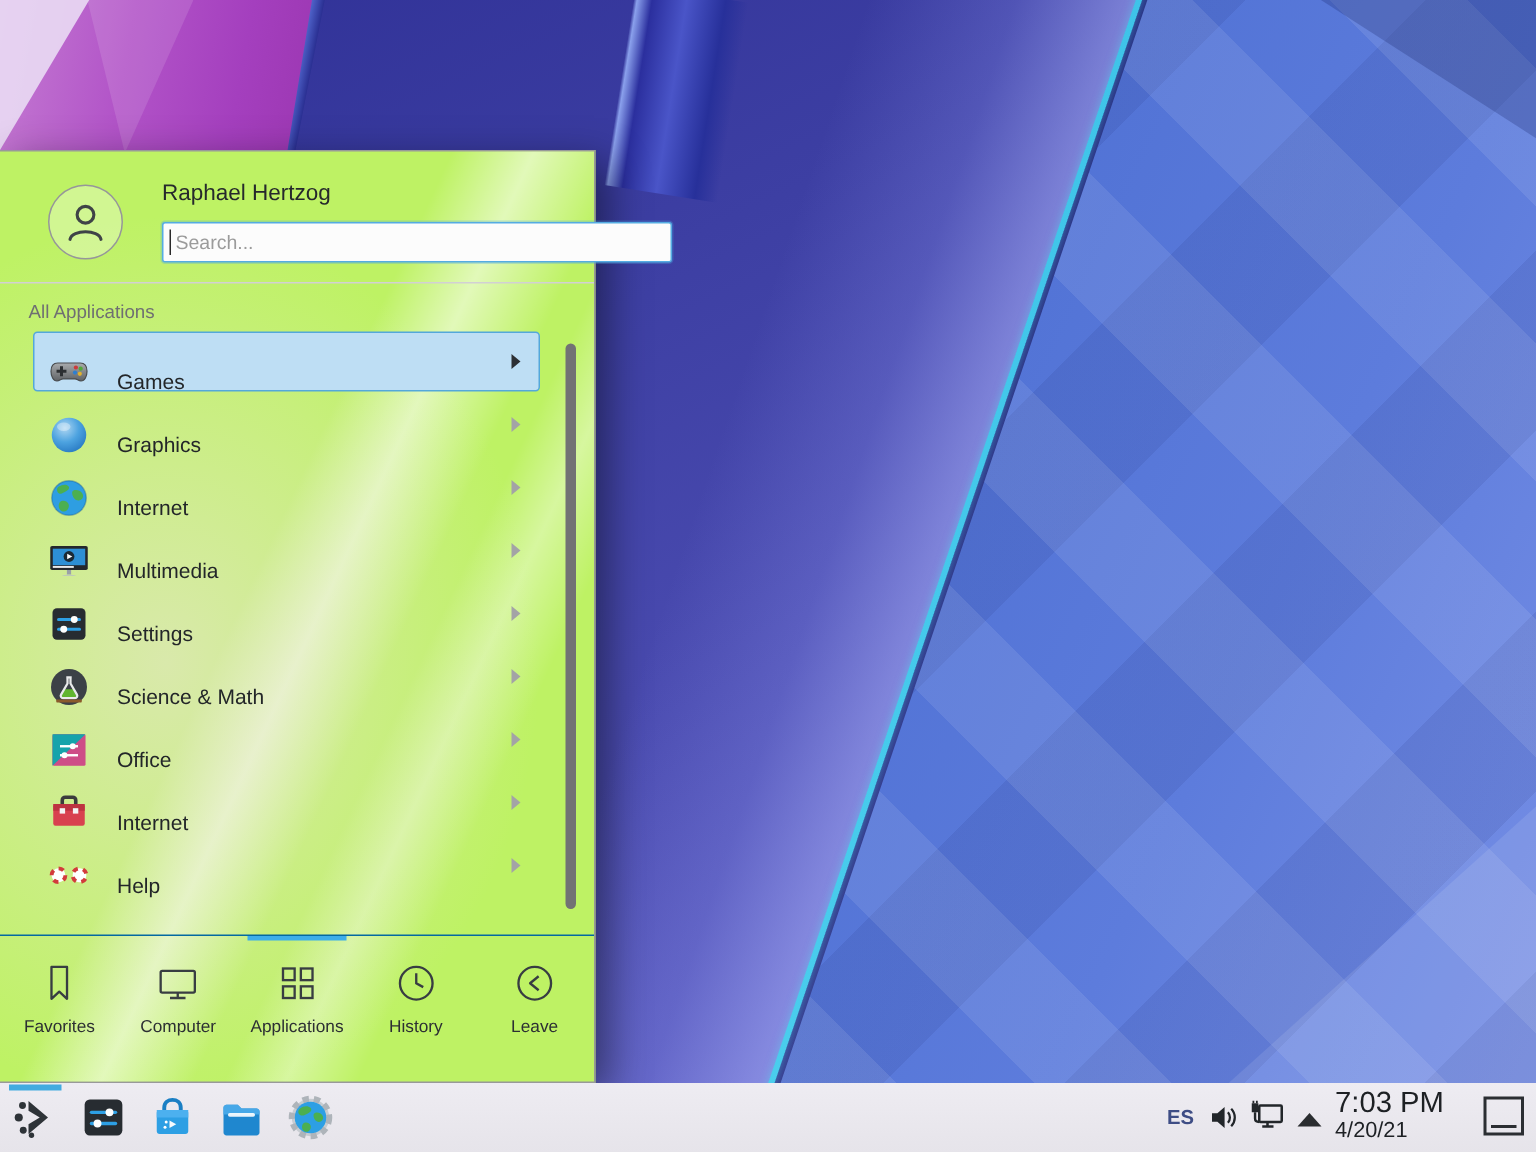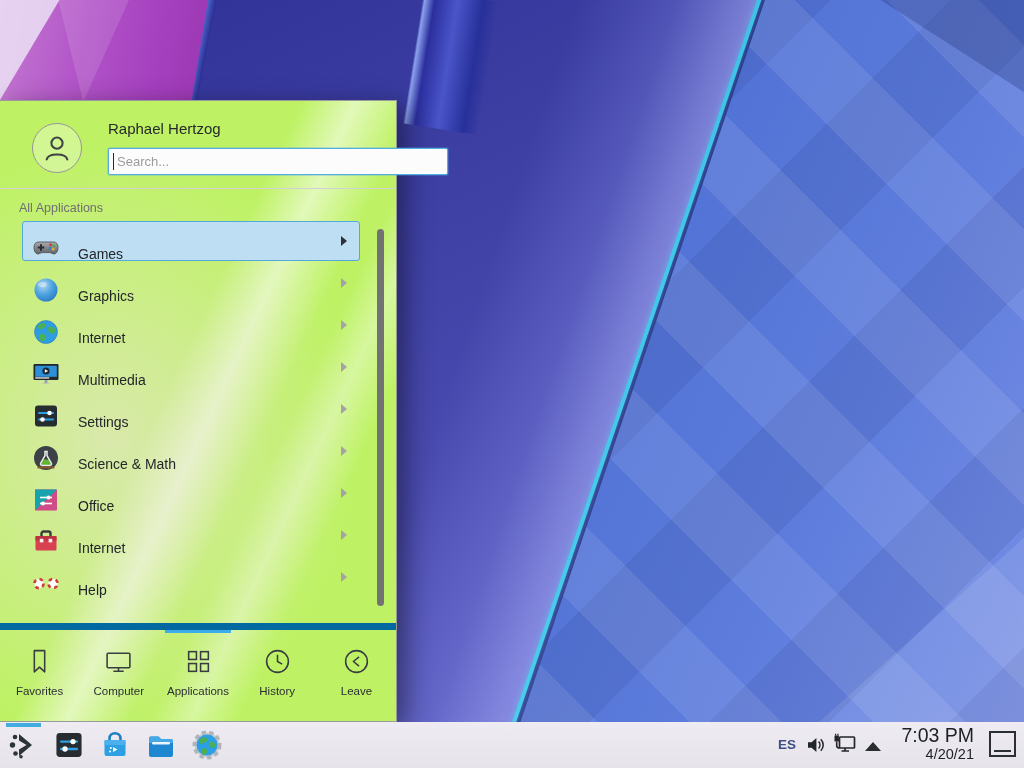--- a/index.html
+++ b/index.html
@@ -76,39 +76,39 @@
   .cat-icon{position:relative;width:28px;height:28px;margin-left:32px;flex:none;}
   .cat-icon svg{width:28px;height:28px;display:block;}
   .cat-label{position:relative;margin-left:18px;font-size:14px;color:#232629;}
   .cat-arrow{position:absolute;right:49px;top:16px;width:0;height:0;
             border-left:6px solid #a3a3a6;border-top:5px solid transparent;border-bottom:5px solid transparent;}
   .cat-item.selected .cat-arrow{border-left-color:#2d3034;}
 
   .k-scrollbar{position:absolute;right:12px;top:128px;width:7px;height:377px;border-radius:4px;background:#727274;}
 
   .k-footer{position:absolute;left:0;bottom:0;width:100%;height:98px;
-            border-top:7px solid #0369a1;display:flex;}
+            border-top:1px solid #0369a1;display:flex;}
   .k-tab{position:relative;flex:1;display:flex;flex-direction:column;align-items:center;padding-top:17px;}
   .k-tab.active::before{content:"";position:absolute;top:0;left:7px;right:7px;height:3px;background:#3daee9;}
   .k-tab svg{width:29px;height:29px;}
   .k-tab-label{margin-top:9px;font-size:11.5px;color:#2c2f33;}
 
   
   .panel{position:absolute;left:0;bottom:0;width:100%;height:46px;
          background:linear-gradient(#eeecf2,#e6e4ea);}
   .p-active{position:absolute;left:6px;top:1px;width:35px;height:4px;background:#42abe0;}
   .p-icon{position:absolute;top:7px;width:32px;height:32px;padding:0;border:none;background:none;cursor:pointer;}
   .p-icon svg{width:32px;height:32px;display:block;}
   .t-es{position:absolute;left:778px;top:15px;font-size:13.5px;font-weight:bold;color:#3e4d85;}
   .t-vol{position:absolute;left:806px;top:13px;width:20px;height:20px;}
   .t-net{position:absolute;left:832px;top:11px;width:26px;height:24px;}
   .t-net svg,.t-vol svg{width:100%;height:100%;display:block;}
   .t-caret{position:absolute;left:865px;top:20px;width:0;height:0;
            border-left:8px solid transparent;border-right:8px solid transparent;border-bottom:9px solid #2a2d30;}
-  .t-clock{position:absolute;left:890px;top:3px;width:84px;text-align:right;color:#1d2024;cursor:default;}
+  .t-clock{position:absolute;left:890px;top:3px;width:84px;text-align:left;color:#1d2024;cursor:default;}
   .t-time{font-size:19.5px;line-height:21px;}
   .t-date{font-size:14.5px;line-height:17px;}
   .t-desk{position:absolute;left:989px;top:9px;width:27px;height:26px;border:2px solid #2b2e32;background:transparent;}
   .t-desk::after{content:"";position:absolute;left:3px;right:3px;bottom:3px;height:2px;background:#2b2e32;}
 </style>
 </head>
 <body>
 
 <div id="screen">
 

